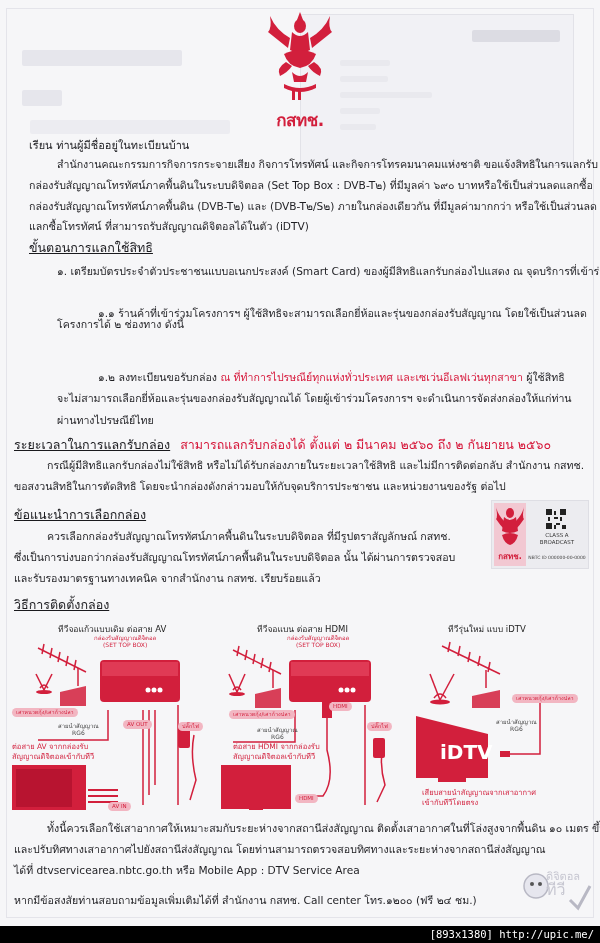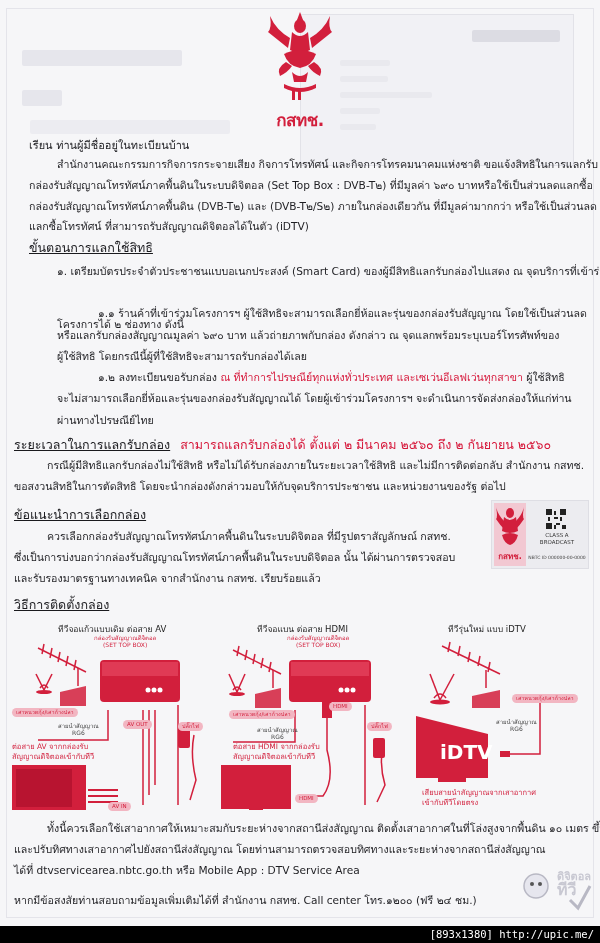--- a/index.html
+++ b/index.html
@@ -94,22 +94,20 @@
   <div class="text" style="left:29px;top:136px;font-size:11px;">เรียน ท่านผู้มีชื่ออยู่ในทะเบียนบ้าน</div>
   <div class="text" style="left:57px;top:155px;">สำนักงานคณะกรรมการกิจการกระจายเสียง กิจการโทรทัศน์ และกิจการโทรคมนาคมแห่งชาติ ขอแจ้งสิทธิในการแลกรับ</div>
   <div class="text" style="left:29px;top:176px;">กล่องรับสัญญาณโทรทัศน์ภาคพื้นดินในระบบดิจิตอล (Set Top Box : DVB-T๒) ที่มีมูลค่า ๖๙๐ บาทหรือใช้เป็นส่วนลดแลกซื้อ</div>
   <div class="text" style="left:29px;top:197px;">กล่องรับสัญญาณโทรทัศน์ภาคพื้นดิน (DVB-T๒) และ (DVB-T๒/S๒) ภายในกล่องเดียวกัน ที่มีมูลค่ามากกว่า หรือใช้เป็นส่วนลด</div>
   <div class="text" style="left:29px;top:217px;">แลกซื้อโทรทัศน์ ที่สามารถรับสัญญาณดิจิตอลได้ในตัว (iDTV)</div>
 
   <div class="text heading" style="left:29px;top:238px;">ขั้นตอนการแลกใช้สิทธิ</div>
   <div class="text" style="left:57px;top:262px;">๑. เตรียมบัตรประจำตัวประชาชนแบบอเนกประสงค์ (Smart Card) ของผู้มีสิทธิแลกรับกล่องไปแสดง ณ จุดบริการที่เข้าร่วม</div>
   <div class="text" style="left:57px;top:283px;margin-top:32px;">โครงการได้ ๒ ช่องทาง ดังนี้</div>
   <div class="text" style="left:98px;top:304px;">๑.๑ ร้านค้าที่เข้าร่วมโครงการฯ ผู้ใช้สิทธิจะสามารถเลือกยี่ห้อและรุ่นของกล่องรับสัญญาณ โดยใช้เป็นส่วนลด</div>
-  <div class="text" style="left:57px;top:326px;">หรือแลกรับกล่องสัญญาณมูลค่า ๖๙๐ บาท แล้วถ่ายภาพกับกล่อง ดังกล่าว ณ จุดแลกพร้อมระบุเบอร์โทรศัพท์ของ</div>
-  <div class="text" style="left:57px;top:347px;">ผู้ใช้สิทธิ โดยกรณีนี้ผู้ที่ใช้สิทธิจะสามารถรับกล่องได้เลย</div>
   <div class="text" style="left:98px;top:368px;">
     <span>๑.๒ ลงทะเบียนขอรับกล่อง </span><span class="red">ณ ที่ทำการไปรษณีย์ทุกแห่งทั่วประเทศ และเซเว่นอีเลฟเว่นทุกสาขา</span><span> ผู้ใช้สิทธิ</span>
   </div>
   <div class="text" style="left:57px;top:389px;">จะไม่สามารถเลือกยี่ห้อและรุ่นของกล่องรับสัญญาณได้ โดยผู้เข้าร่วมโครงการฯ จะดำเนินการจัดส่งกล่องให้แก่ท่าน</div>
   <div class="text" style="left:57px;top:411px;">ผ่านทางไปรษณีย์ไทย</div>
 
   <div class="heading-row" style="left:14px;top:434px;">
     <span class="heading">ระยะเวลาในการแลกรับกล่อง</span><span class="red-head">สามารถแลกรับกล่องได้ ตั้งแต่ ๒ มีนาคม ๒๕๖๐ ถึง ๒ กันยายน ๒๕๖๐</span>
   </div>
   <div class="text" style="left:47px;top:456px;">กรณีผู้มีสิทธิแลกรับกล่องไม่ใช้สิทธิ หรือไม่ได้รับกล่องภายในระยะเวลาใช้สิทธิ และไม่มีการติดต่อกลับ สำนักงาน กสทช.</div>
@@ -296,21 +294,21 @@
 
   <div class="text" style="left:14px;top:891px;">หากมีข้อสงสัยท่านสอบถามข้อมูลเพิ่มเติมได้ที่ สำนักงาน กสทช. Call center โทร.๑๒๐๐ (ฟรี ๒๔ ชม.)</div>
 
   <div class="mascot">
     <svg width="72" height="60" viewBox="0 0 72 60">
       <circle cx="16" cy="30" r="12" fill="#e6e6ee" stroke="#b8b8c4" stroke-width="1.5"></circle>
       <circle cx="12" cy="28" r="2" fill="#555"></circle>
         <circle cx="20" cy="28" r="2" fill="#555"></circle>
       <path d="M50 44 L58 52 L70 30" stroke="#b8b8c4" stroke-width="3" fill="none"></path>
     </svg>
-    <div style="position:absolute;left:26px;top:14px;color:#c8c8d2;font-size:11px;font-weight:bold;line-height:13px;margin-left:11px;">
+    <div style="position:absolute;left:26px;top:14px;color:#c8c8d2;font-size:11px;font-weight:normal;line-height:13px;">
       <div>ดิจิตอล</div>
       <div style="font-size:16px;">ทีวี</div>
     </div>
   </div>
 </div>
 
 <div class="footer-bar">
   <div class="footer-watermark">[893x1380] http://upic.me/</div>
 </div>
 

